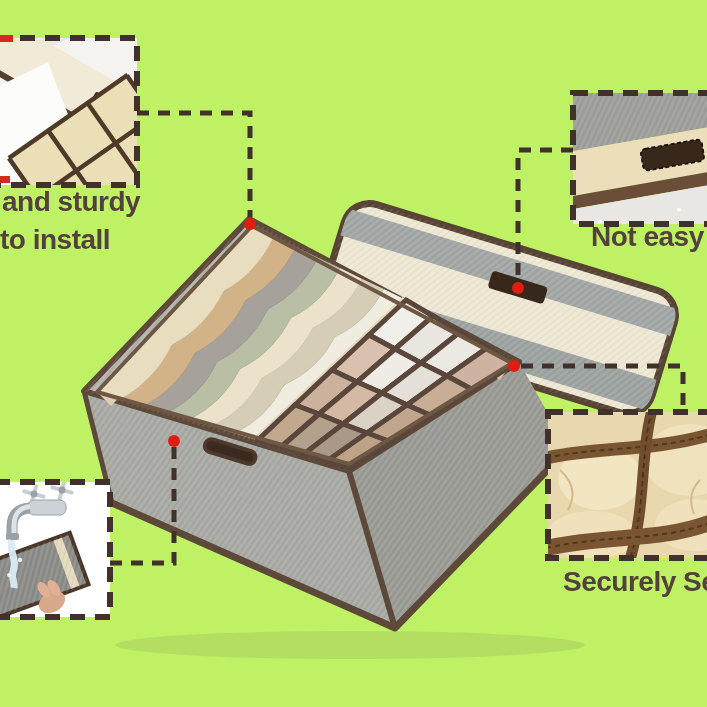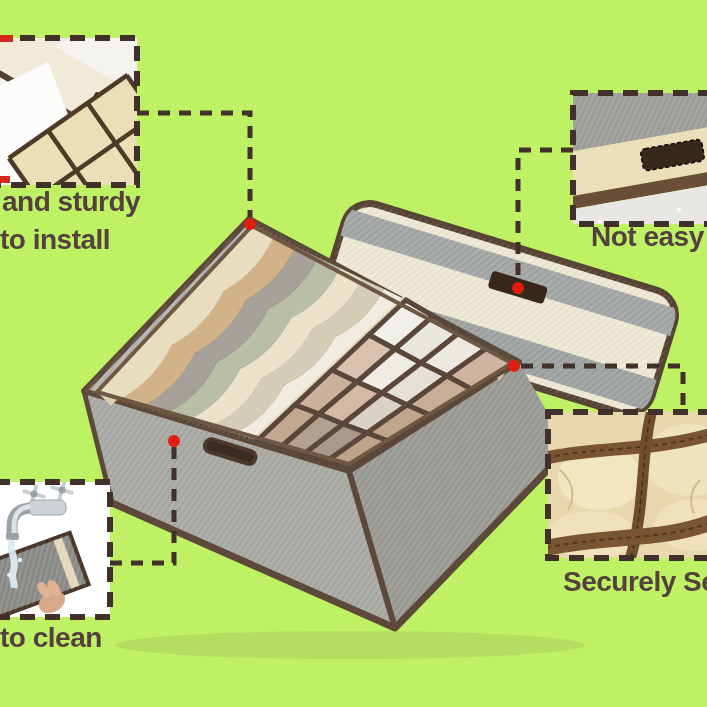--- a/index.html
+++ b/index.html
@@ -202,15 +202,14 @@
     <circle cx="250" cy="224" r="6" fill="#e01d10"></circle>
     <circle cx="518" cy="288" r="6" fill="#e01d10"></circle>
     <circle cx="174" cy="441" r="6" fill="#e01d10"></circle>
     <circle cx="514" cy="366" r="6" fill="#e01d10"></circle>
   </g>
 </svg>
 
   <div class="label" style="left:2px;top:185px;">and sturdy</div>
   <div class="label" style="left:0px;top:223px;text-align:center;">to install</div>
   <div class="label" style="left:591px;top:220px;">Not easy t</div>
-  <div class="label" style="left:0px;top:621px;">to clean</div>
   <div class="label" style="left:563px;top:565px;">Securely Se</div>
 </div>
 
 </body></html>

